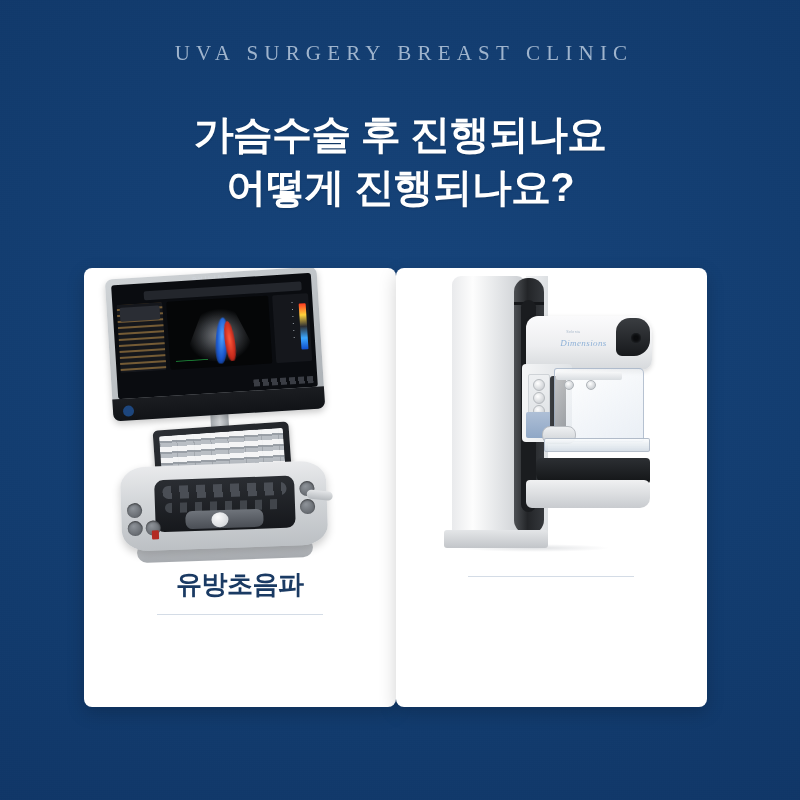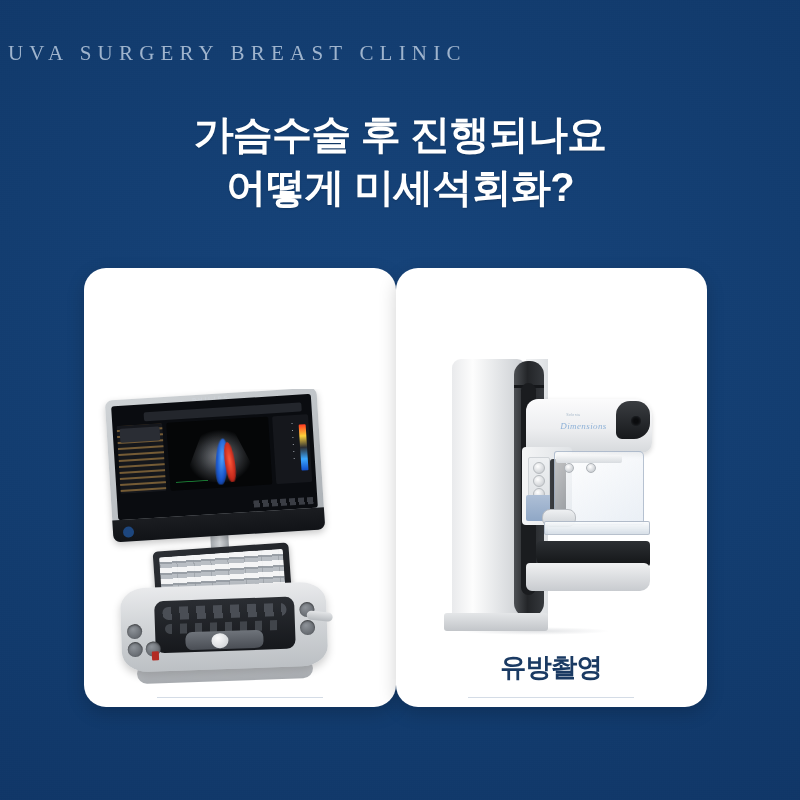--- a/index.html
+++ b/index.html
@@ -16,44 +16,44 @@
   }
   .noise{
     position:absolute;inset:0;pointer-events:none;opacity:.25;
     background-image:
       repeating-linear-gradient(0deg, rgba(255,255,255,.016) 0 1px, rgba(0,0,0,.016) 1px 2px),
       repeating-linear-gradient(90deg, rgba(255,255,255,.012) 0 1px, rgba(0,0,0,.012) 1px 2px);
   }
 
   
   .kicker{
-    position:absolute;top:41px;left:8px;right:0;
+    position:absolute;top:41px;left:8px;right:0;text-align:center;
     font-family:"Liberation Serif","DejaVu Serif",serif;
     font-size:21px;letter-spacing:6.2px;
     color:#9fb4cd;white-space:nowrap;
   }
   .headline{
     position:absolute;top:108px;left:0;right:0;text-align:center;
     color:#ffffff;font-weight:bold;font-size:40px;line-height:1.33;
     letter-spacing:-0.8px;
     text-shadow:0 1px 2px rgba(0,0,0,.18);
   }
   .headline .ln{display:block;}
 
   
   .cards{
     position:absolute;top:268px;left:84px;
     width:623px;height:439px;
     display:flex;justify-content:space-between;
   }
   .card{
-    width:328px;height:439px;background:#ffffff;border-radius:22px;
+    width:328px;height:439px;background:#ffffff;border-radius:8px;
     box-shadow:0 6px 18px rgba(0,0,0,.18);
     display:flex;flex-direction:column;align-items:center;
-    overflow:hidden;position:relative;justify-content:flex-end;
+    overflow:hidden;position:relative;
   }
   .card-figure{
     width:294px;height:296px;position:relative;overflow:hidden;flex:none;
   }
   .card-title{
     font-size:26px;font-weight:bold;color:#1a3a63;letter-spacing:-0.5px;
     margin-top:3px;
   }
   .card-rule{
     width:166px;height:1px;background:#d4dce6;margin:12px 0 9px 0;
@@ -350,21 +350,21 @@
 </head>
 <body>
 
 <div class="poster">
   <div class="noise"></div>
 
   <div class="kicker">UVA SURGERY BREAST CLINIC</div>
 
   <div class="headline">
     <span class="ln">가슴수술 후 진행되나요</span>
-    <span class="ln">어떻게 미세석회화?</span>
+    <span class="ln">어떻게 진행되나요?</span>
   </div>
 
   <div class="cards">
 
     <div class="card">
       <div class="card-figure">
         <div class="us">
           <div class="us-base"></div>
           <div class="us-neck"></div>
           <div class="us-arm"></div>
@@ -406,20 +406,21 @@
             <div class="us-probe p2"></div>
             <div class="us-probe p3"></div>
             <div class="us-probe p4"></div>
             <div class="us-probe p5"></div>
             <div class="us-handle"></div>
             <div class="us-red"></div>
           </div>
         </div>
       </div>
 
+      <div class="card-title">유방초음파</div>
       <div class="card-rule"></div>
     </div>
 
     <div class="card">
       <div class="card-figure">
         <div class="mm">
           <div class="mm-shadow"></div>
           <div class="mm-tower"></div>
           <div class="mm-col"></div>
           <div class="mm-track">
@@ -450,18 +451,17 @@
           <div class="mm-paddle-top"></div>
           <div class="mm-paddle-dot d1"></div>
           <div class="mm-paddle-dot d2"></div>
           <div class="mm-comp-grip"></div>
           <div class="mm-comp"></div>
           <div class="mm-det"></div>
           <div class="mm-det-base"></div>
         </div>
       </div>
 
-      <div class="card-title">유방촬영</div>
       <div class="card-rule"></div>
     </div>
 
   </div>
 </div>
 
 </body></html>

